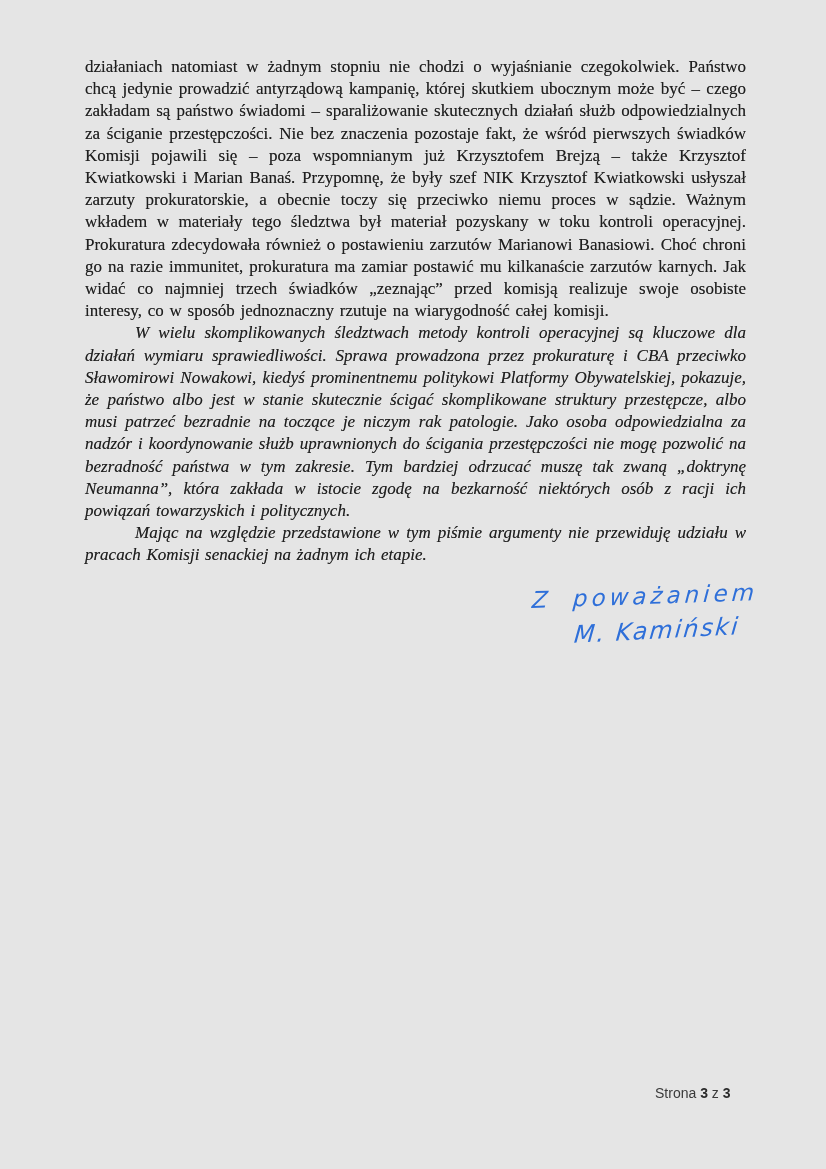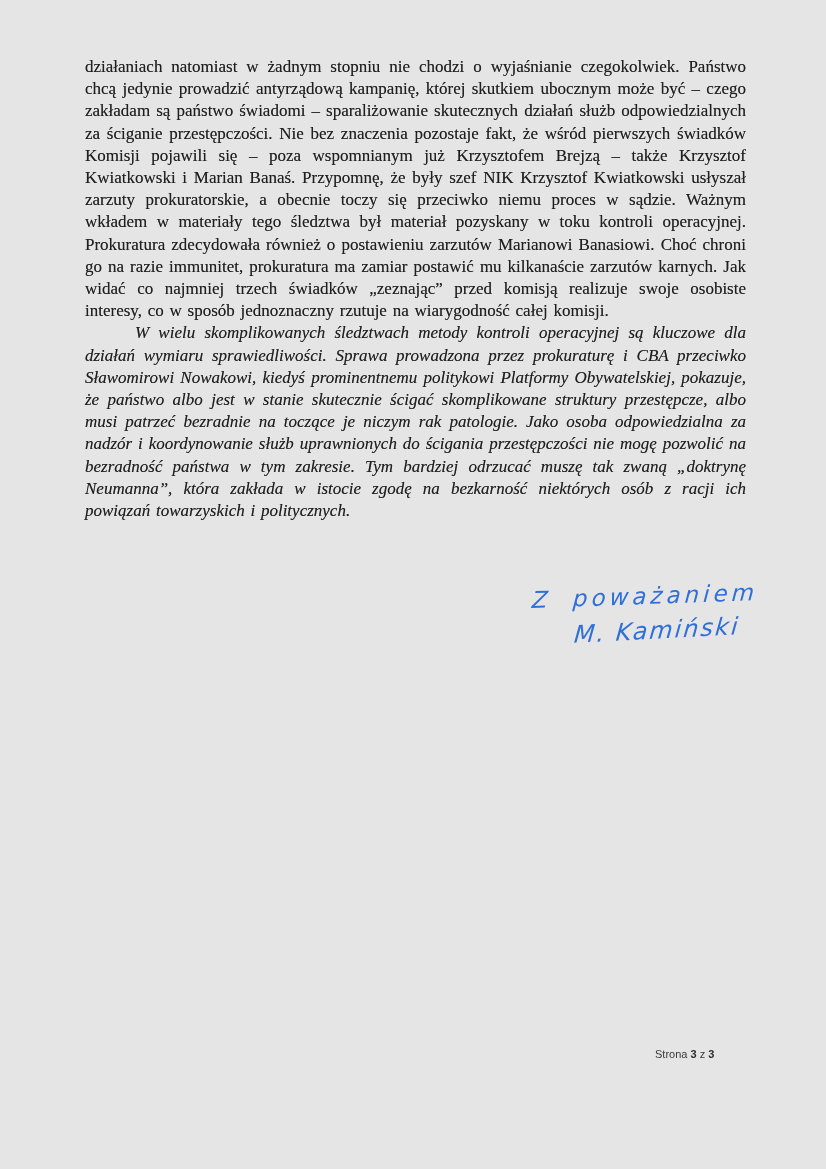--- a/index.html
+++ b/index.html
@@ -56,39 +56,40 @@
     margin-left: 42px;
     margin-top: 7px;
     font-size: 24px;
     letter-spacing: 2px;
     transform: rotate(-3deg) skewX(-8deg);
     white-space: nowrap;
   }
   .footer {
     position: absolute;
     left: 655px;
-    top: 1048px;
+    top: 1085px;
     font-family: "Liberation Sans", sans-serif;
-    font-size: 11px;
+    font-size: 14px;
     color: #3a3a3a;
     white-space: nowrap;
   }
   .footer .num {
     font-weight: bold;
     color: #2b2b2b;
   }
 </style>
 </head>
 <body>
 
 <div class="page">
 
   <div class="content">
     <p>działaniach natomiast w żadnym stopniu nie chodzi o wyjaśnianie czegokolwiek. Państwo chcą jedynie prowadzić antyrządową kampanię, której skutkiem ubocznym może być – czego zakładam są państwo świadomi – sparaliżowanie skutecznych działań służb odpowiedzialnych za ściganie przestępczości. Nie bez znaczenia pozostaje fakt, że wśród pierwszych świadków Komisji pojawili się – poza wspomnianym już Krzysztofem Brejzą – także Krzysztof Kwiatkowski i Marian Banaś. Przypomnę, że były szef NIK Krzysztof Kwiatkowski usłyszał zarzuty prokuratorskie, a obecnie toczy się przeciwko niemu proces w sądzie. Ważnym wkładem w materiały tego śledztwa był materiał pozyskany w toku kontroli operacyjnej. Prokuratura zdecydowała również o postawieniu zarzutów Marianowi Banasiowi. Choć chroni go na razie immunitet, prokuratura ma zamiar postawić mu kilkanaście zarzutów karnych. Jak widać co najmniej trzech świadków „zeznając” przed komisją realizuje swoje osobiste interesy, co w sposób jednoznaczny rzutuje na wiarygodność całej komisji.</p>
     <p class="indent">W wielu skomplikowanych śledztwach metody kontroli operacyjnej są kluczowe dla działań wymiaru sprawiedliwości. Sprawa prowadzona przez prokuraturę i CBA przeciwko Sławomirowi Nowakowi, kiedyś prominentnemu politykowi Platformy Obywatelskiej, pokazuje, że państwo albo jest w stanie skutecznie ścigać skomplikowane struktury przestępcze, albo musi patrzeć bezradnie na toczące je niczym rak patologie. Jako osoba odpowiedzialna za nadzór i koordynowanie służb uprawnionych do ścigania przestępczości nie mogę pozwolić na bezradność państwa w tym zakresie. Tym bardziej odrzucać muszę tak zwaną „doktrynę Neumanna”, która zakłada w istocie zgodę na bezkarność niektórych osób z racji ich powiązań towarzyskich i politycznych.</p>
+    <p class="indent">Mając na względzie przedstawione w tym piśmie argumenty nie przewiduję udziału w pracach Komisji senackiej na żadnym ich etapie.</p>
   </div>
 
   <div class="signature">
     <span class="sig-line1">Z poważaniem</span>
     <span class="sig-line2">M. Kamiński</span>
   </div>
 
   <div class="footer">
     <span>Strona</span>
     <span class="num">3</span>

